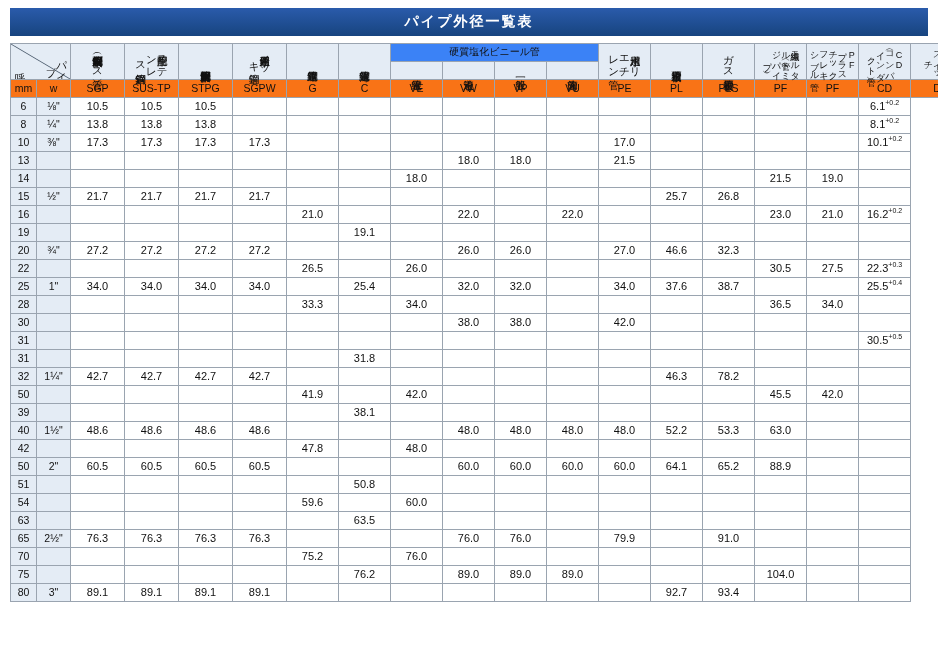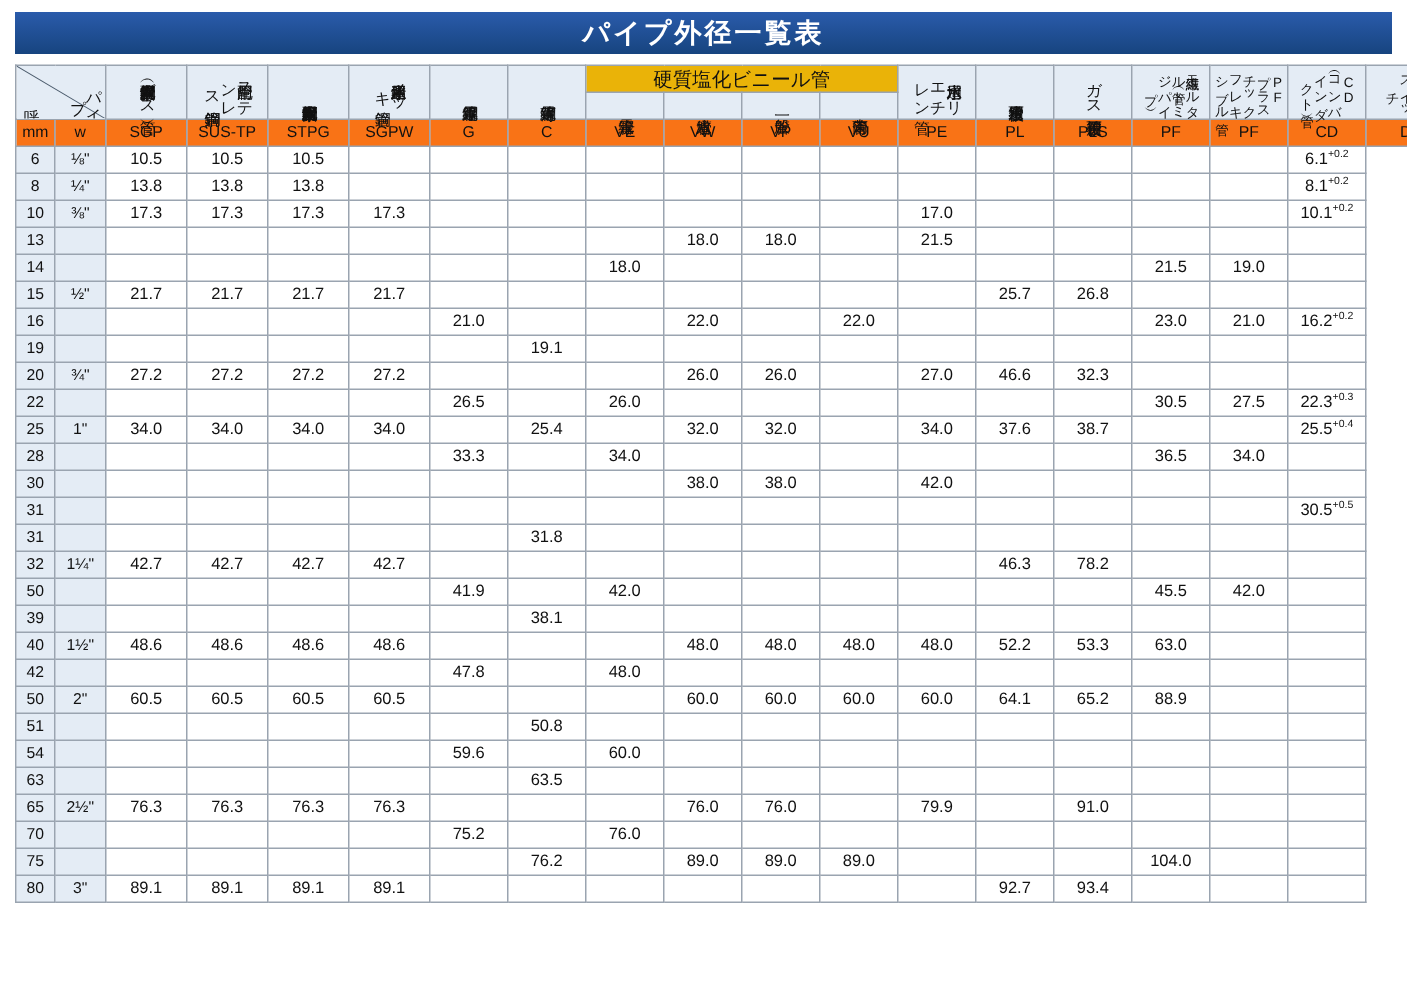--- a/index.html
+++ b/index.html
@@ -11,21 +11,21 @@
     overflow:hidden;
   }
   .page{position:relative;width:938px;height:660px;box-sizing:border-box;padding:6px 10px 0 10px;}
   
   .title-bar{
     height:28px;
     background:#1f4e9c;
     background:linear-gradient(#2a5bab,#17447f);
     color:#fff;
     display:flex;align-items:center;justify-content:center;
-    font-size:18px;font-weight:bold;letter-spacing:2px;
+    font-size:14px;font-weight:bold;letter-spacing:2px;
     margin:2px 0 7px 0;
   }
   
   table.pipe{
     border-collapse:collapse;
     width:918px;
     table-layout:fixed;
     font-size:10.5px;
   }
   table.pipe td,table.pipe th{
@@ -46,21 +46,21 @@
     writing-mode:vertical-rl;
     text-orientation:upright;
     display:inline-block;
     line-height:1.03;
     font-size:10.5px;
     letter-spacing:0px;
     margin:1px auto;
   }
   .vtext.small{font-size:9px;}
   td.hcell{height:104px;padding:1px 0;}
-  td.grp{height:22px;font-size:13px;background:#eab308;}
+  td.grp{height:22px;font-size:10px;background:#3b82f6;}
   td.code{height:18px;background:#e4ecf5;font-size:10.5px;}
   
   .corner{
     position:relative;background:#e4ecf5;overflow:hidden;
   }
   .corner .diag{
     position:absolute;left:0;top:0;width:100%;height:100%;
   }
   .corner .pipe-lbl{
     position:absolute;right:3px;top:6px;font-size:10.5px;

